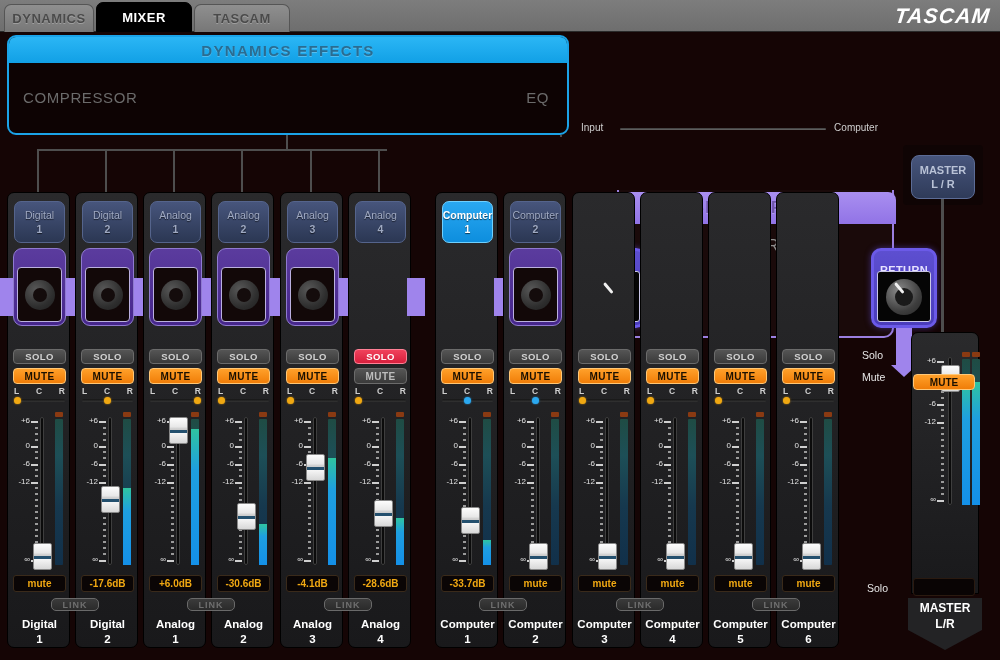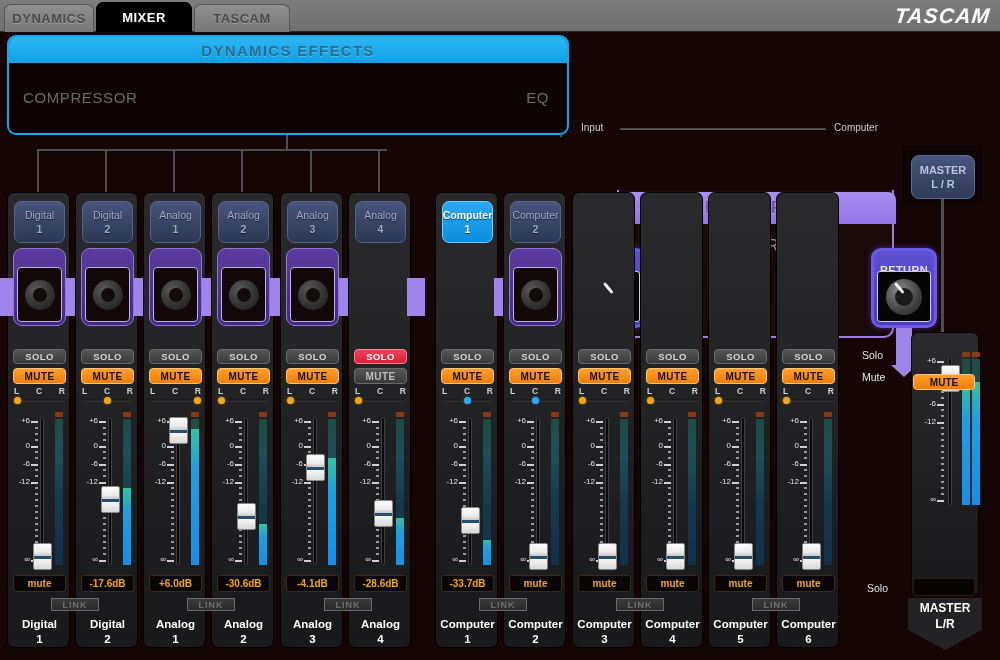--- a/index.html
+++ b/index.html
@@ -211,21 +211,21 @@
   .db-readout {
     position:absolute; left:5px; top:382px; width:53px; height:17px; border-radius:3px;
     background:#0a0505; border:1px solid #3a2a1a;
     color:#f0a812; font-size:10px; font-weight:bold;
     display:flex; align-items:center; justify-content:center;
   }
   .ch-name { position:absolute; left:0; top:424px; width:63px; text-align:center;
     color:#fff; font-size:11.5px; font-weight:bold; line-height:15px; }
 
   .link-btn {
-    position:absolute; top:566px; width:48px; height:13px; border-radius:0;
+    position:absolute; top:566px; width:48px; height:13px; border-radius:5px;
     background:linear-gradient(#3b3b3b,#2a2a2a); border:1px solid #6a6a6a;
     color:#6f6f6f; font-size:9px; font-weight:bold; letter-spacing:1px;
     display:flex; align-items:center; justify-content:center;
   }
 
   
   #master-strip {
     position:absolute; left:911px; top:300px; width:68px; height:262px;
     background:linear-gradient(#2a2a2c,#19191b); border-radius:7px 7px 0 0; border:1px solid #000;
   }

